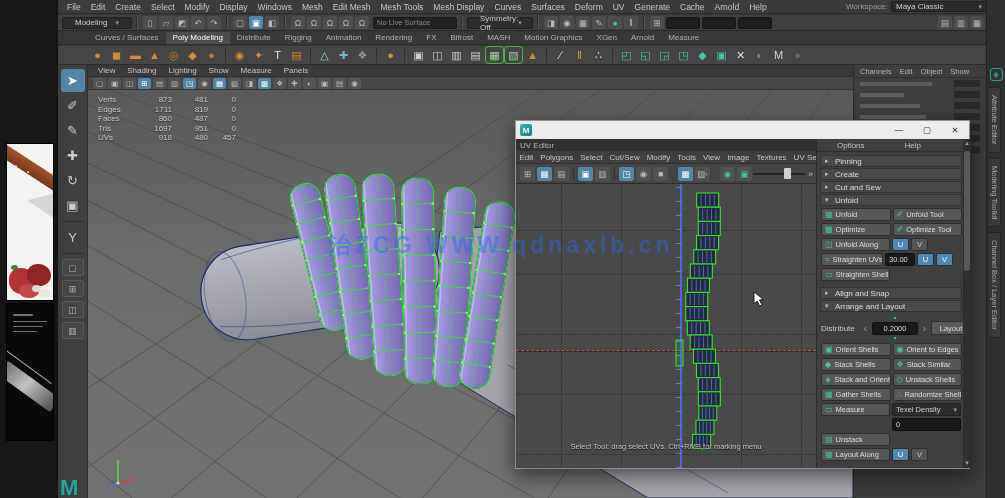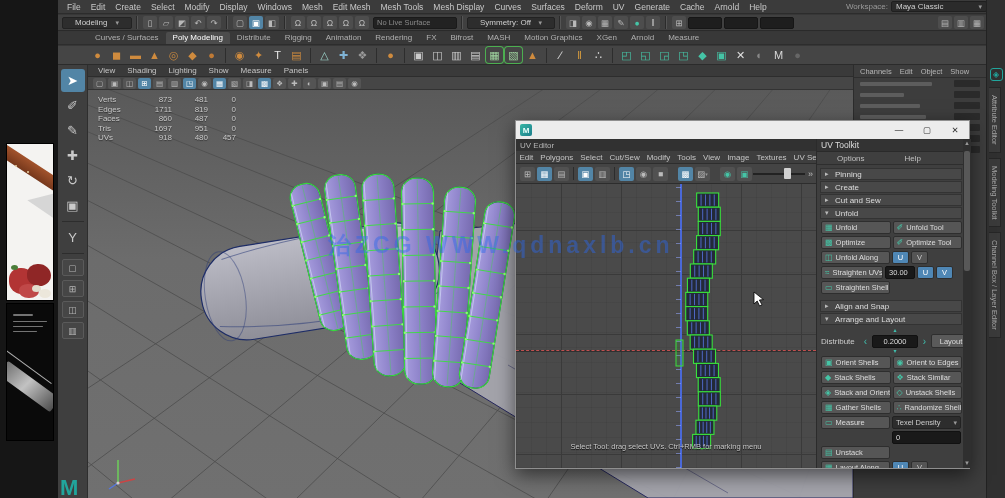--- a/index.html
+++ b/index.html
@@ -26,21 +26,21 @@
   .menu-item{font-size:8.5px;color:#c9c9c9;padding:0 5px;line-height:14px;white-space:nowrap;}
   #workspace{margin-left:auto;display:flex;align-items:center;gap:3px;padding-right:4px;}
   #workspace-label{font-size:8px;color:#9a9a9a;}
   #workspace-select{display:flex;align-items:center;gap:4px;background:#2b2b2b;border:1px solid #1f1f1f;border-radius:2px;height:11px;padding:0 4px;font-size:8px;color:#cfcfcf;min-width:96px;justify-content:space-between;}
   .dd-arrow{font-size:7px;color:#9a9a9a;}
   #workspace-pin{width:11px;height:11px;background:#4a4a4a;border-radius:2px;color:#b5b5b5;font-size:7px;display:flex;align-items:center;justify-content:center;}
 
   #statusline{position:absolute;left:0;top:15px;right:0;height:16px;background:#404040;border-bottom:1px solid #2a2a2a;display:flex;align-items:center;padding:0 4px;}
   .sl-dd{display:flex;align-items:center;justify-content:space-between;background:#2d2d2d;border:1px solid #222;border-radius:2px;height:12px;font-size:8px;color:#cfcfcf;padding:0 12px;}
   #menuset-dd{width:70px;}
-  #symmetry-dd{width:88px;}
+  #symmetry-dd{width:66px;}
   .sep{width:2px;height:13px;margin:0 4px;background:linear-gradient(90deg,#2b2b2b 50%,#555 50%);flex:none;}
   .icon-box{display:flex;align-items:center;justify-content:center;width:14px;height:13px;border-radius:2px;background:#4d4d4d;color:#b9b9b9;font-size:8.5px;margin:0 1px;flex:none;}
   .icon-box.active{background:#5285a6;color:#fff;}
   .icon-strip{display:flex;align-items:center;flex:none;}
   #no-live-field{width:84px;height:12px;background:#222;border:1px solid #1a1a1a;border-radius:2px;font-size:7.5px;color:#8a8a8a;display:flex;align-items:center;padding:0 3px;white-space:nowrap;overflow:hidden;margin-left:3px;flex:none;}
   .coord-input{width:34px;height:12px;background:#1e1e1e;border:1px solid #161616;border-radius:2px;color:#ddd;font-size:8px;padding:0 2px;margin:0 1px;flex:none;}
   #sl-spacer{flex:1;}
 
   #shelf-tabs{position:absolute;left:0;top:32px;right:0;height:13px;background:#383838;display:flex;align-items:flex-end;padding-left:30px;border-bottom:1px solid #2d2d2d;}
   .shelf-tab{font-size:8px;color:#b0b0b0;padding:0 7px;line-height:12px;white-space:nowrap;}
@@ -829,21 +829,20 @@
               <line x1="191.0118317241762" y1="251.89999999999998" x2="191.0118317241762" y2="263.09999999999997" stroke="#5b7bf0" stroke-width="0.9" opacity="0.85"></line>
               <rect x="160" y="156" width="7" height="26" fill="rgba(58,224,60,0.12)" stroke="#3ae03c" stroke-width="1"></rect>
             </svg>
           <svg id="uv-cursor-svg" width="300" height="286">
             <polygon points="0,0 0,12 3.2,9 5.6,14 8,12.8 5.4,8 9.5,7.6" transform="translate(238,108)" fill="#fff" stroke="#000" stroke-width="0.8"></polygon>
           </svg>
           <div id="uv-helpline">Select Tool: drag select UVs. Ctrl+RMB for marking menu</div>
         </div>
       </div>
       <div id="uv-toolkit">
-        <div id="tk-title">UV Toolkit</div>
         <div id="tk-menus">
             <div class="tk-menu">Options</div>
             <div class="tk-menu">Help</div>
           </div>
         <div id="tk-scroll">
             <div class="tk-sec">
               <span class="chev">▸</span>
               <span>Pinning</span>
             </div>
             <div class="tk-sec">

